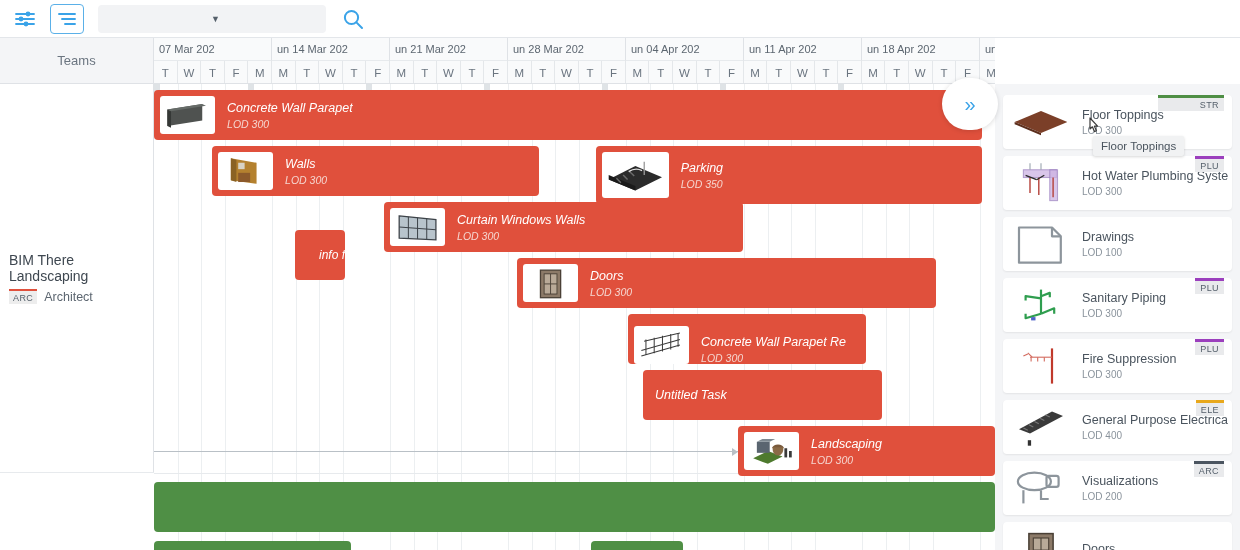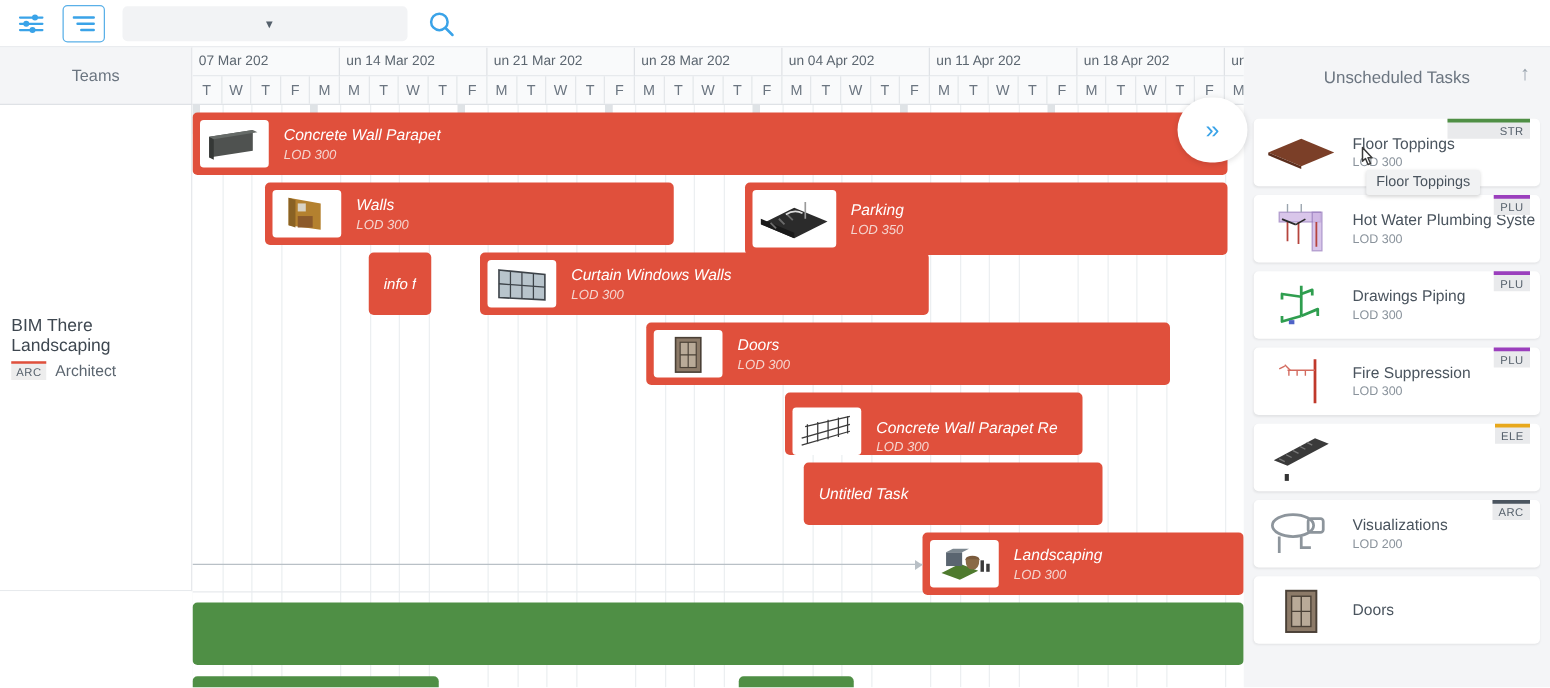--- a/index.html
+++ b/index.html
@@ -130,21 +130,21 @@
   .bar-thumb {
     height: calc(100% - 12px); aspect-ratio: 1.45 / 1;
     background:#fff; border-radius:3px; margin-left:6px;
     display:flex; align-items:center; justify-content:center; flex:0 0 auto;
     overflow:hidden;
   }
   .bar-text { padding-left:12px; overflow:hidden; }
   .bar-title { font-size:12.5px; color:#ffffff; white-space:nowrap; }
   .bar-lod { font-size:10.5px; color:#f5d5cf; margin-top:3px; white-space:nowrap; }
   .bar.nothumb .bar-text { padding-left:12px; }
-  .bar.tiny { justify-content:flex-start; }
+  .bar.tiny { justify-content:flex-end;margin-top:28px; }
   .bar.tiny .bar-title { font-size:12px; }
 
   .dep-arrow { position:absolute; height:1px; background:#b9c0c6; }
   .dep-head {
     position:absolute; width:0; height:0;
     border-top:4px solid transparent; border-bottom:4px solid transparent;
     border-left:6px solid #b9c0c6;
   }
 
   
@@ -266,24 +266,20 @@
           <div class="day">F</div>
           <div class="day">M</div>
           <div class="day">T</div>
           <div class="day">W</div>
           <div class="day">T</div>
           <div class="day">F</div>
           <div class="day">M</div>
         </div>
     </div>
     <div class="collapse-pill">»</div>
-    <div class="hdr-unsched">
-      <span class="u-title">Unscheduled Tasks</span>
-      <span class="u-arrow">↑</span>
-    </div>
   </div>
 
   <div class="teamcol">
     <div class="team-block">
       <div class="team-name">BIM There Landscaping</div>
       <div class="team-role">
         <span class="role-tag">ARC</span>
         <span class="role-label">Architect</span>
       </div>
     </div>
@@ -499,32 +495,44 @@
         </div>
         <div class="ucard-text">
           <div class="ucard-title">Hot Water Plumbing Syste</div>
           <div class="ucard-lod">LOD 300</div>
         </div>
         <div class="disc-badge" style="border-top: 3px solid rgb(155, 63, 189);">PLU</div>
       </div>
       <div class="ucard">
         <div class="ucard-thumb">
           <svg width="100%" height="100%" viewBox="0 0 60 40">
+            <path d="M10 5 h30 l8 8 v24 h-38 z" fill="#ffffff" stroke="#8d959c" stroke-width="2" stroke-linejoin="round"></path>
+            <path d="M40 5 v8 h8" fill="none" stroke="#8d959c" stroke-width="2" stroke-linejoin="round"></path>
+          </svg>
+        </div>
+        <div class="ucard-text">
+          <div class="ucard-title">Drawings</div>
+          <div class="ucard-lod">LOD 100</div>
+        </div>
+      </div>
+      <div class="ucard">
+        <div class="ucard-thumb">
+          <svg width="100%" height="100%" viewBox="0 0 60 40">
             <g stroke="#2f9e4f" stroke-width="2" fill="none" stroke-linejoin="round">
               <path d="M30 6 v22"></path>
               <path d="M30 28 l-14 4 l0 -4"></path>
               <path d="M30 28 l12 -5 l0 5"></path>
               <path d="M30 14 l-14 -2 l0 4"></path>
               <path d="M30 12 l8 -3 l0 4"></path>
             </g>
             <rect x="21" y="31" width="4" height="3" fill="#4f63c8"></rect>
           </svg>
         </div>
         <div class="ucard-text">
-          <div class="ucard-title">Drawings Piping</div>
+          <div class="ucard-title">Sanitary Piping</div>
           <div class="ucard-lod">LOD 300</div>
         </div>
         <div class="disc-badge" style="border-top: 3px solid rgb(155, 63, 189);">PLU</div>
       </div>
       <div class="ucard">
         <div class="ucard-thumb">
           <svg width="100%" height="100%" viewBox="0 0 60 40">
             <line x1="40" y1="4" x2="40" y2="36" stroke="#c0392b" stroke-width="2"></line>
             <g stroke="#d36a5e" stroke-width="1" fill="none">
               <path d="M40 12 h-20"></path>
@@ -549,20 +557,24 @@
             <g stroke="#777" stroke-width="1">
               <line x1="14" y1="21" x2="18" y2="23"></line>
               <line x1="19" y1="18" x2="23" y2="20"></line>
               <line x1="24" y1="15" x2="28" y2="17"></line>
               <line x1="29" y1="12" x2="33" y2="14"></line>
               <line x1="34" y1="9" x2="38" y2="11"></line>
             </g>
             <rect x="18" y="32" width="3" height="5" fill="#333"></rect>
           </svg>
         </div>
+        <div class="ucard-text">
+          <div class="ucard-title">General Purpose Electrica</div>
+          <div class="ucard-lod">LOD 400</div>
+        </div>
         <div class="disc-badge" style="border-top: 3px solid rgb(232, 168, 28);">ELE</div>
       </div>
       <div class="ucard">
         <div class="ucard-thumb">
           <svg width="100%" height="100%" viewBox="0 0 60 40">
             <ellipse cx="24" cy="14" rx="15" ry="8" fill="none" stroke="#8d959c" stroke-width="2"></ellipse>
             <rect x="35" y="9" width="11" height="10" rx="2" fill="none" stroke="#8d959c" stroke-width="2"></rect>
             <path d="M14 22 v12" fill="none" stroke="#8d959c" stroke-width="2"></path>
             <path d="M30 22 v8 h7" fill="none" stroke="#8d959c" stroke-width="2"></path>
           </svg>

